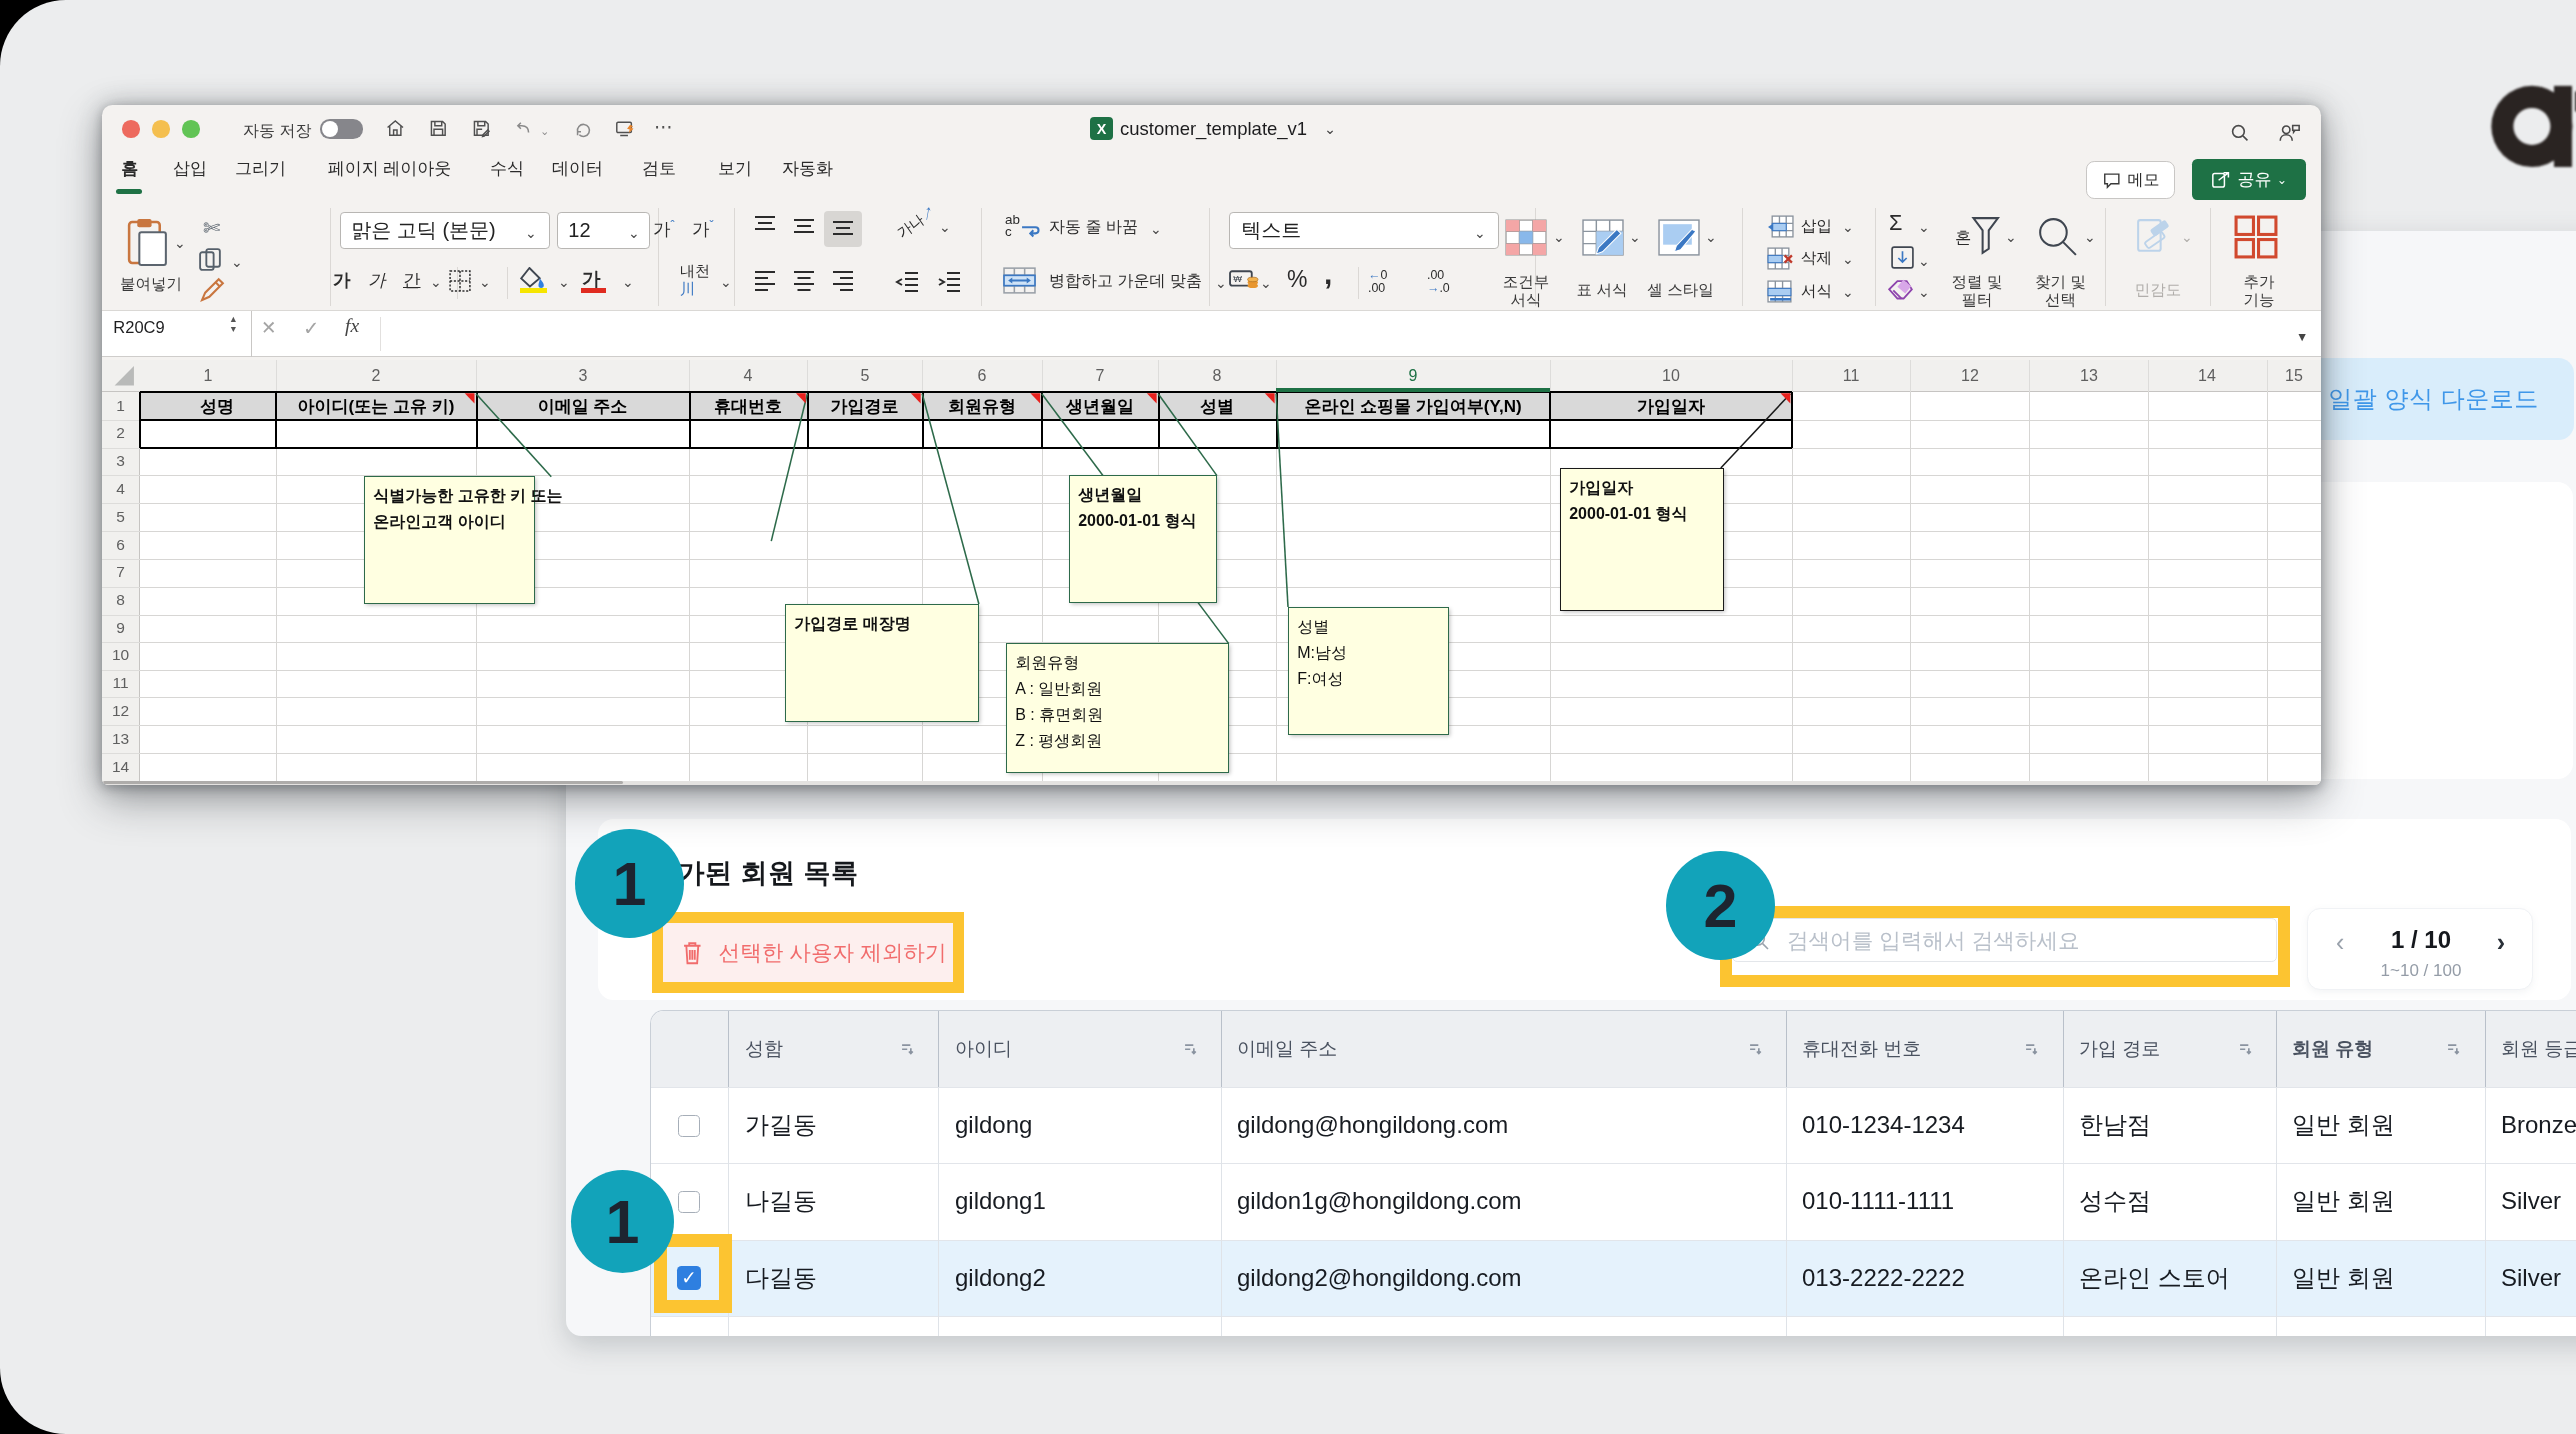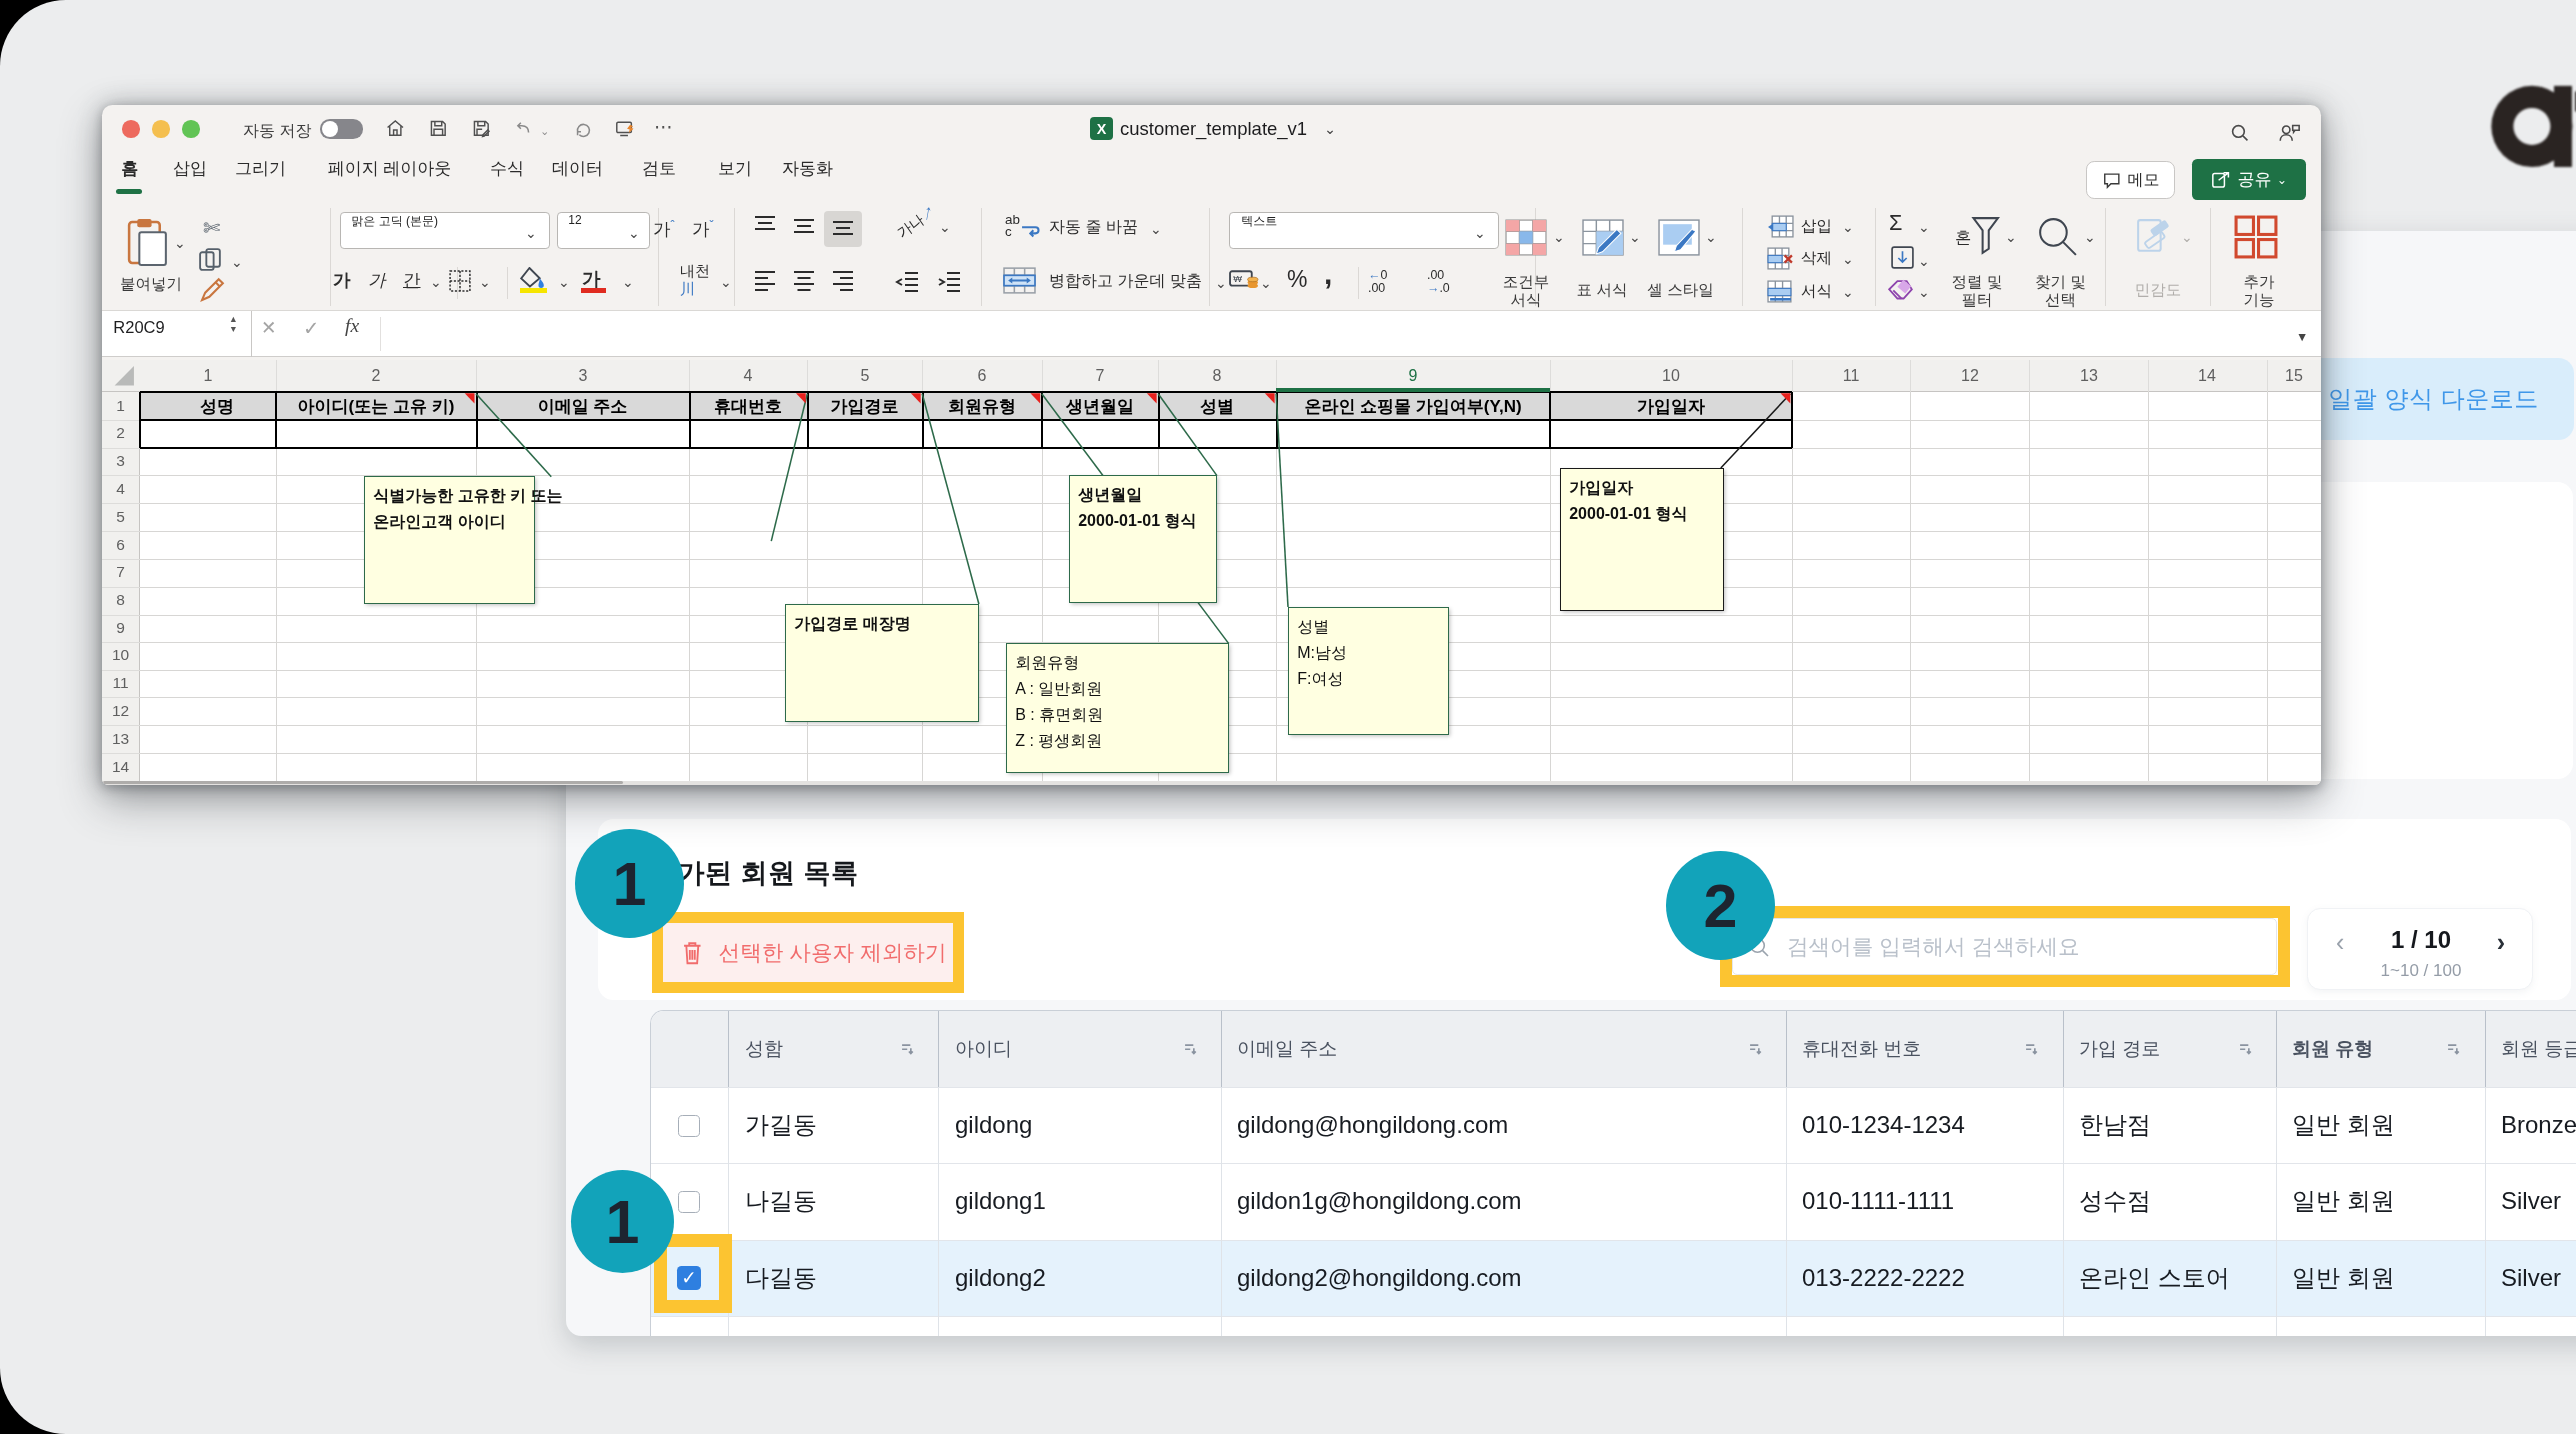--- a/index.html
+++ b/index.html
@@ -17,21 +17,21 @@
 .th{position:absolute;font-size:19px;color:#4a5260;display:flex;align-items:center;height:76px;top:0;}
 .td{position:absolute;font-size:24px;color:#171b21;display:flex;align-items:center;height:76px;}
 .cb{position:absolute;width:21.6px;height:21.6px;border:1.5px solid #a6aeb8;border-radius:4.6px;background:#fff;}
 .circle{position:absolute;border-radius:50%;background:#12a3ba;color:#1d2430;font-weight:700;display:flex;align-items:center;justify-content:center;}
 #xl{position:absolute;left:102px;top:105px;width:2219px;height:680px;background:#f4f2f0;border-radius:10.3px 10.3px 6.2px 6.2px;box-shadow:0 15.5px 41px rgba(50,55,60,.42),0 0 24px rgba(60,65,70,.30),0 2.1px 9.3px rgba(50,55,60,.28);overflow:hidden;}
 .tl{position:absolute;top:15px;width:17.5px;height:17.5px;border-radius:50%;}
 .mtab{position:absolute;top:52px;height:23px;font-size:17px;color:#2b2b2b;display:flex;align-items:center;}
 .rlbl{position:absolute;font-size:15.5px;color:#3a3a3a;text-align:center;white-space:nowrap;line-height:17.5px;}
 .rlblg{position:absolute;font-size:15.5px;color:#b1aeab;text-align:center;white-space:nowrap;}
 .vsep{position:absolute;top:103px;height:98px;width:1px;background:#dbd8d5;}
-.fbox{position:absolute;top:107px;height:37px;background:#fff;border:1px solid #b8b6b3;border-radius:4.1px;color:#222;font-size:12px;display:flex;}
+.fbox{position:absolute;top:107px;height:37px;background:#fff;border:1px solid #b8b6b3;border-radius:4.1px;color:#222;font-size:20px;display:flex;align-items:center;}
 .chv{position:absolute;font-size:14px;color:#4a4a4a;font-weight:400;}
 .gnum{position:absolute;height:32px;font-size:16px;color:#5f5f5f;display:flex;align-items:center;justify-content:center;}
 .rnum{position:absolute;font-size:15.5px;color:#5f5f5f;display:flex;align-items:center;justify-content:center;width:37px;}
 .gvl{position:absolute;background:#d7d6d4;width:1px;}
 .ghl{position:absolute;background:#d7d6d4;height:1px;}
 .hcell{position:absolute;background:#d9d9d9;display:flex;align-items:center;justify-content:center;font-weight:700;font-size:17px;color:#000;}
 .note{position:absolute;background:#ffffe1;border:1.5px solid #2d6a4a;box-shadow:1.5px 2.1px 4.1px rgba(0,0,0,.25);font-size:16px;color:#111;padding:6.2px 8.2px;line-height:26px;white-space:nowrap;}
 .bold{font-weight:700;}
 .nsep{position:absolute;width:1px;background:#c9c7c5;}
 </style></head><body>
@@ -43,21 +43,21 @@
 <div id="wtitle">추가된 회원 목록</div>
 <div class="yframe" style="left:86px;top:681px;width:312px;height:81px;background:#fdefee;">
         <div style="position:absolute;left:0;top:0;width:290px;height:59px;display:flex;align-items:center;color:#f16c6c;font-size:21.6px;">
           <svg style="margin-left:18.5px;flex:none;" width="20.6" height="26" viewBox="0 0 20 25" fill="none" stroke="#f16c6c" stroke-width="1.8">
             <path d="M2 5.5 h16 M7 5.5 V3 h6 v2.5 M4.2 5.5 l1.1 17 h9.4 l1.1 -17 M7.6 9.5 v9.5 M10 9.5 v9.5 M12.4 9.5 v9.5"></path>
           </svg>
           <span style="margin-left:16.5px;white-space:nowrap;">선택한 사용자 제외하기</span>
         </div>
       </div>
 <div class="yframe" style="left:1154px;top:675px;width:570px;height:81px;background:#fff;border-width:12.4px;">
-        <div style="position:absolute;left:0;top:0;width:545px;height:57px;background:#fff;border:1px solid #e3e6ea;border-radius:5.2px;display:flex;align-items:center;color:#b9c0ca;font-size:21.6px;">
+        <div style="position:absolute;left:0;top:0;width:545px;height:44px;background:#fff;border:1px solid #e3e6ea;border-radius:5.2px;display:flex;align-items:center;color:#b9c0ca;font-size:21.6px;">
           <svg style="margin-left:14.4px;flex:none;" width="24" height="24" viewBox="0 0 24 24" fill="none" stroke="#9aa3ad" stroke-width="1.6">
             <circle cx="10.5" cy="10.5" r="6.8"></circle>
             <path d="M15.6 15.6 L21 21"></path>
           </svg>
           <span style="margin-left:15.5px;">검색어를 입력해서 검색하세요</span>
         </div>
       </div>
 <div id="pagin">
         <div style="position:absolute;left:28px;top:18.5px;font-size:25px;color:#9aa2ac;">‹</div>
         <div style="position:absolute;left:0;top:16.5px;width:226px;text-align:center;font-size:24px;font-weight:700;color:#15181d;">1 / 10</div>

